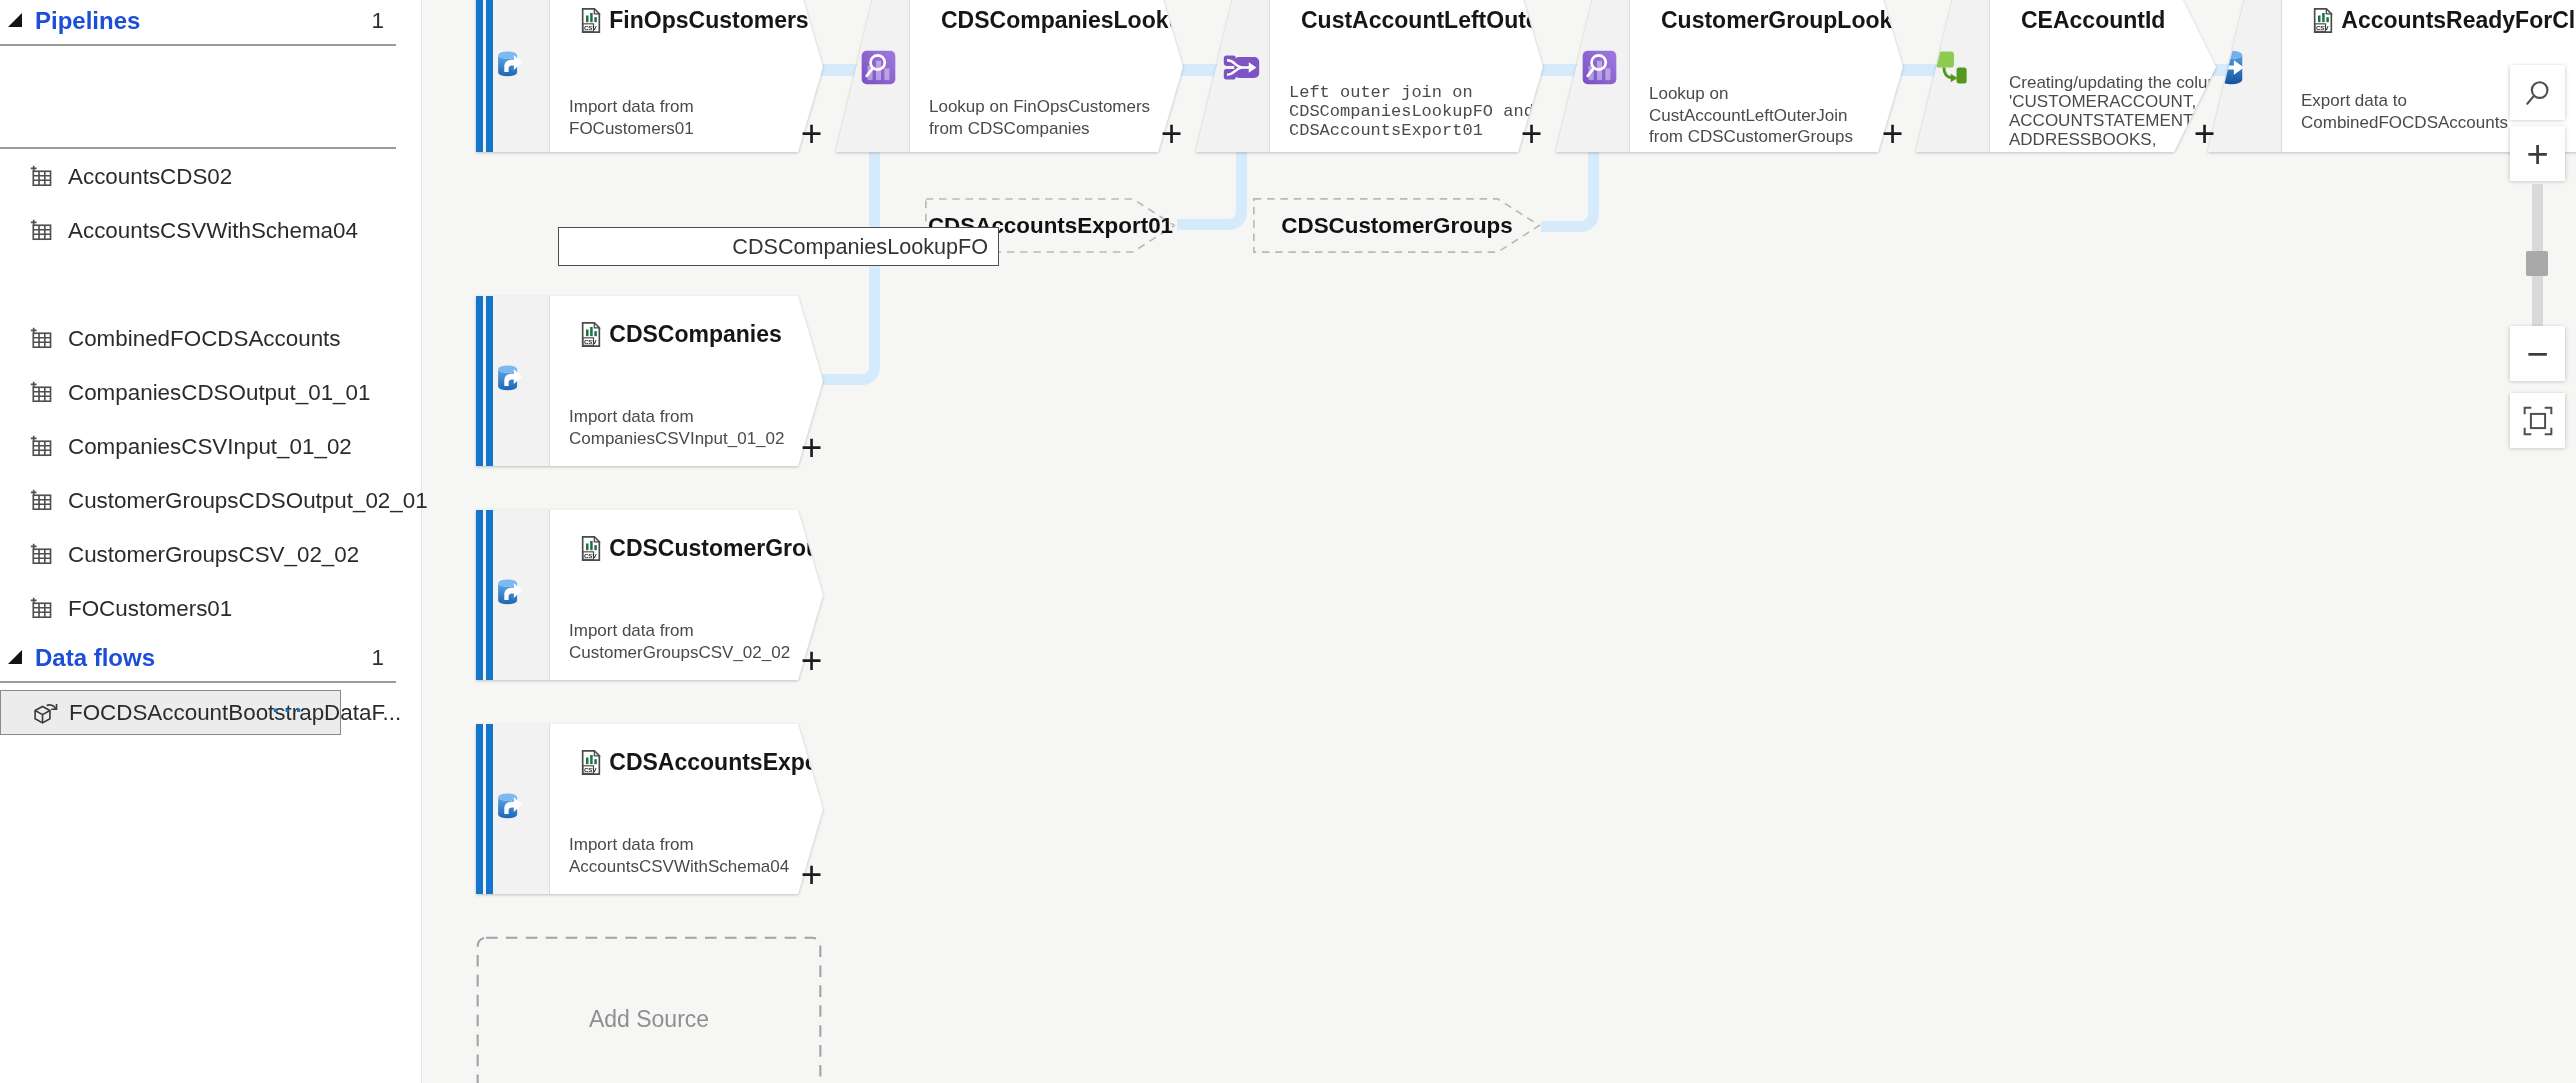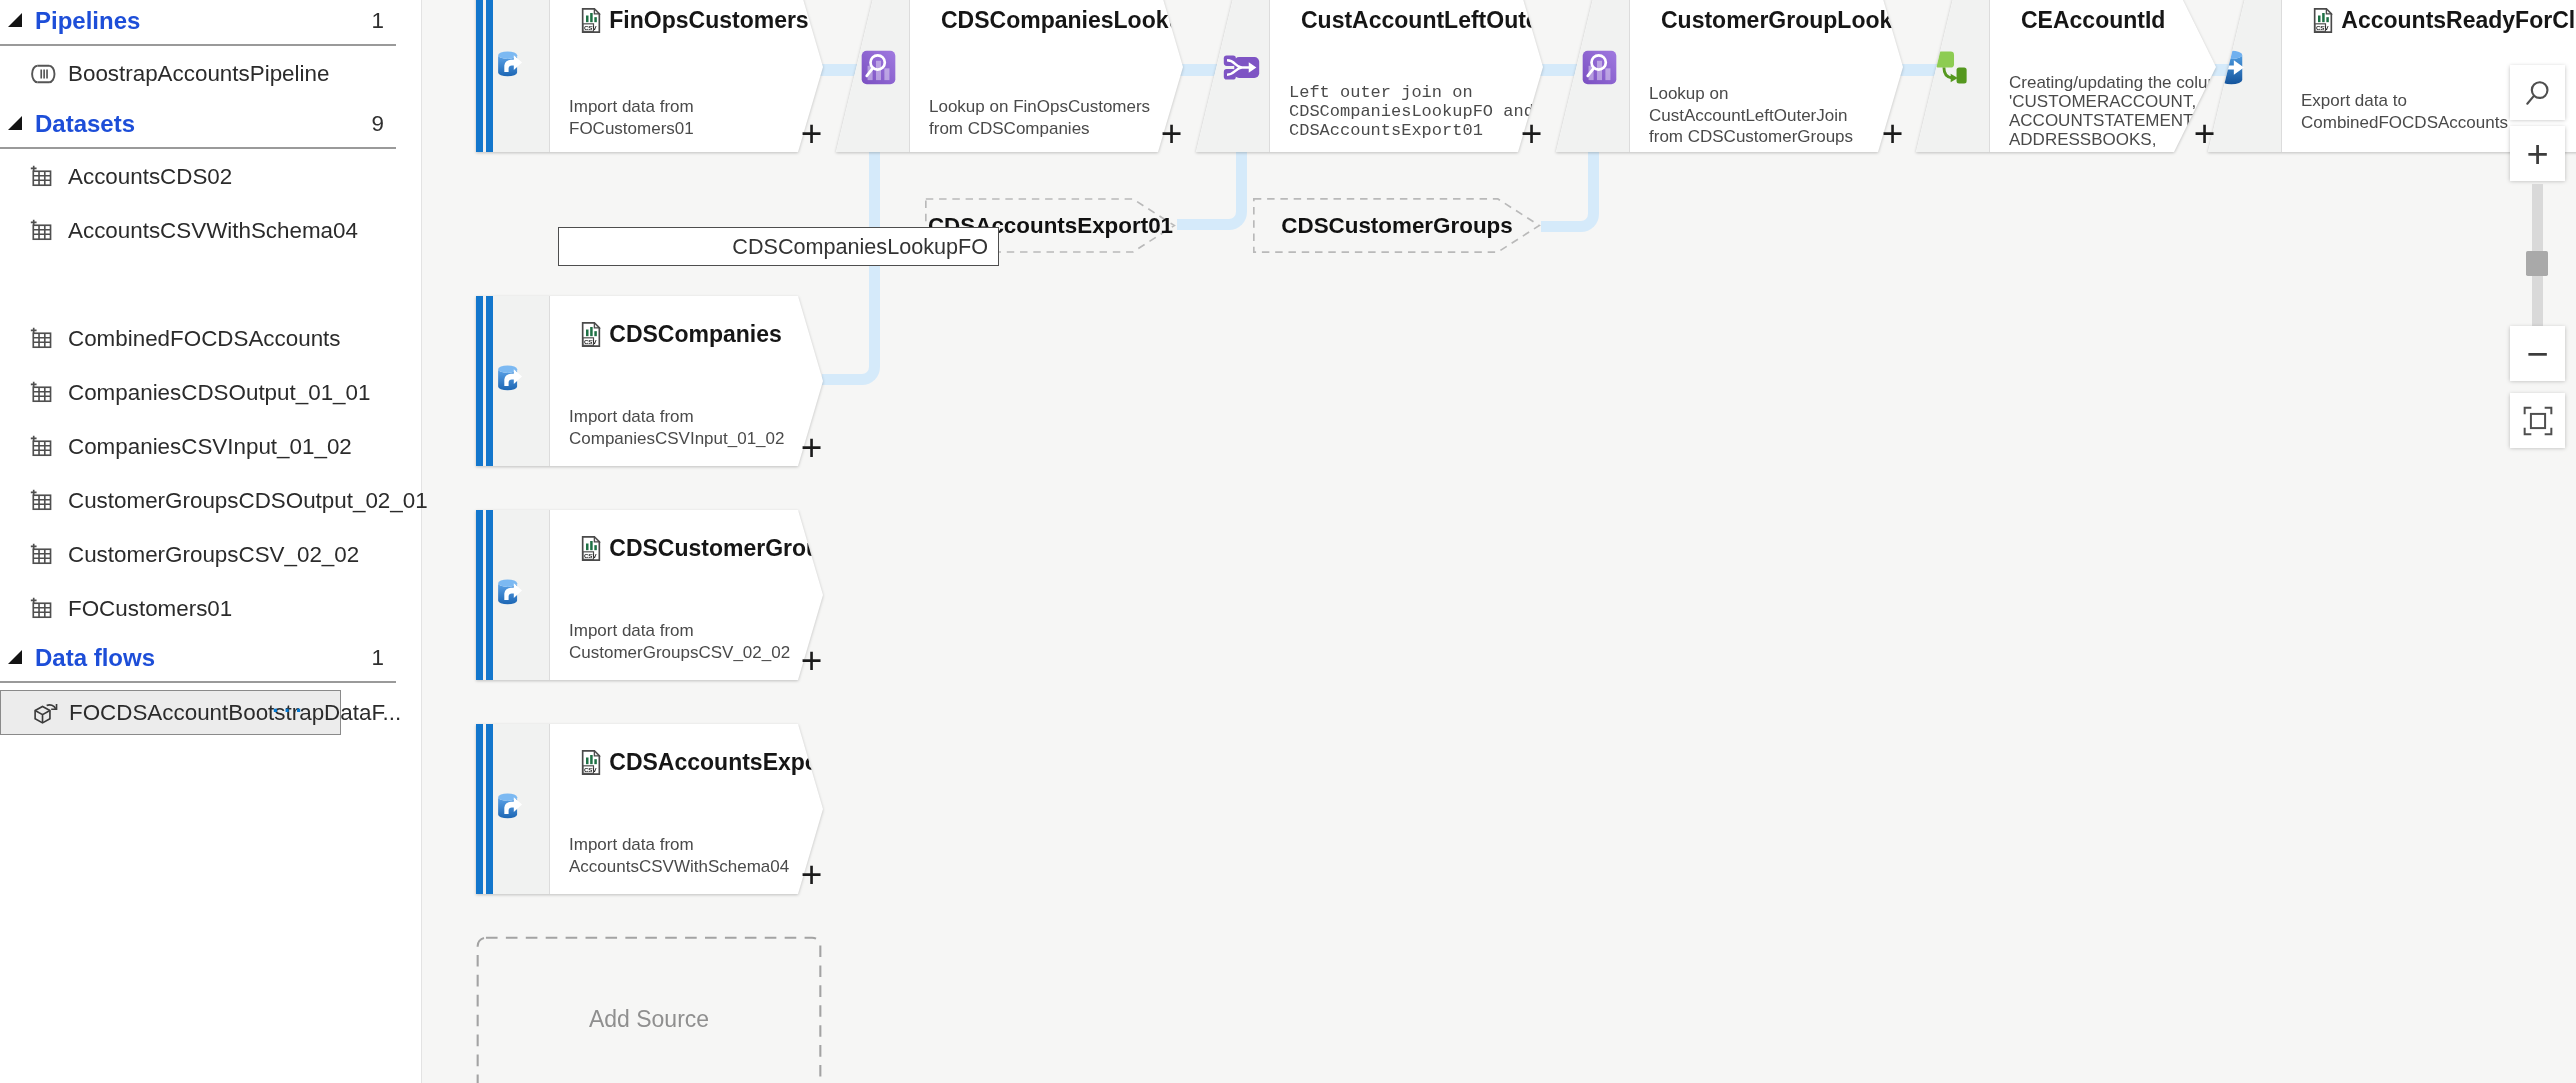--- a/index.html
+++ b/index.html
@@ -394,40 +394,20 @@
       </span>
     </div>
   </div>
 <div id="sidebar">
     <div class="sec-h" style="left: 0px; top: 0px; width: 421px; height: 44px;">
       <div class="tri"></div>
       <div class="sec-label">Pipelines</div>
       <div class="sec-count">1</div>
     </div>
     <div class="sec-div" style="left: 0px; top: 44px; width: 396px; height: 1.7px;"></div>
-    <div class="srow" style="left: 0px; top: 47px; width: 419px; height: 54px;">
-      <div class="ricon">
-        <span style="display: flex;">
-          <svg width="26.6" height="22.4" viewBox="0 0 32 27">
-            <g fill="none" stroke="#555" stroke-width="2.3">
-              <path d="M9 3.5 a6.5 10 0 0 0 0 20"></path>
-              <path d="M23 3.5 a6.5 10 0 0 1 0 20"></path>
-              <path d="M9 3.5 h14 M9 23.5 h14"></path>
-              <path d="M13.5 8 v11 M17 8 v11 M20.5 8 v11" stroke-width="2"></path>
-            </g>
-          </svg>
-        </span>
-      </div>
-      <div class="lbl">BoostrapAccountsPipeline</div>
-    </div>
-    <div class="sec-h" style="left: 0px; top: 103px; width: 421px; height: 44px;">
-      <div class="tri"></div>
-      <div class="sec-label">Datasets</div>
-      <div class="sec-count">9</div>
-    </div>
     <div class="sec-div" style="left: 0px; top: 147px; width: 396px; height: 1.7px;"></div>
     <div class="srow" style="left: 0px; top: 150px; width: 419px; height: 54px;">
       <div class="ricon">
         <span style="display: flex;">
           <svg width="23" height="23" viewBox="0 0 28 28">
             <g stroke="#4f4f4f" stroke-width="2" fill="none">
               <path d="M1 3.5 h7 M4.5 0 v7"></path>
               <rect x="4" y="7" width="21" height="17"></rect>
               <path d="M4 12.5 h21 M4 18 h21 M11 7 v17 M18 7 v17"></path>
             </g>

